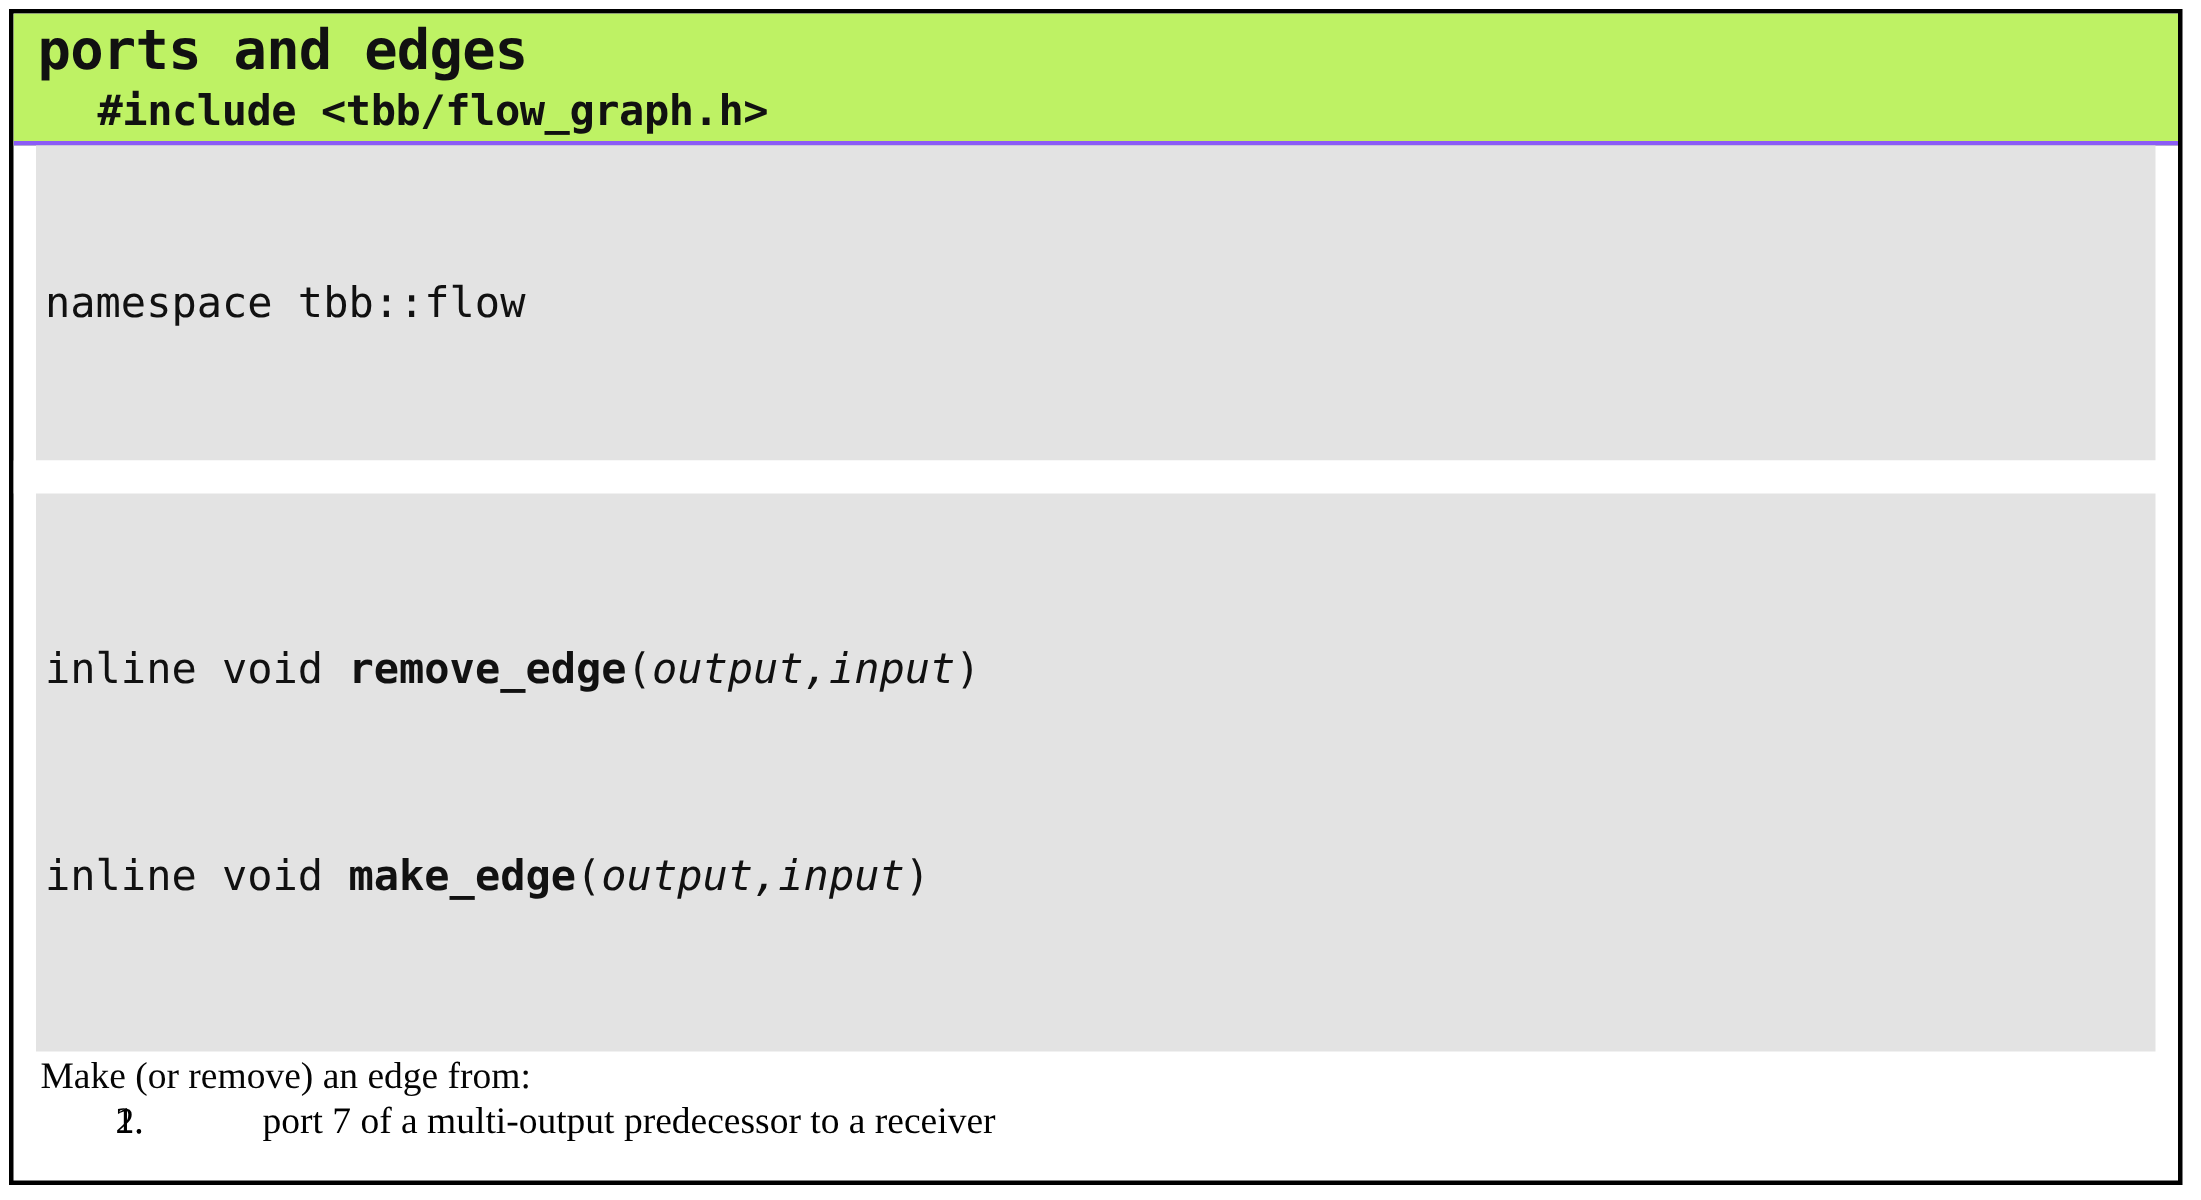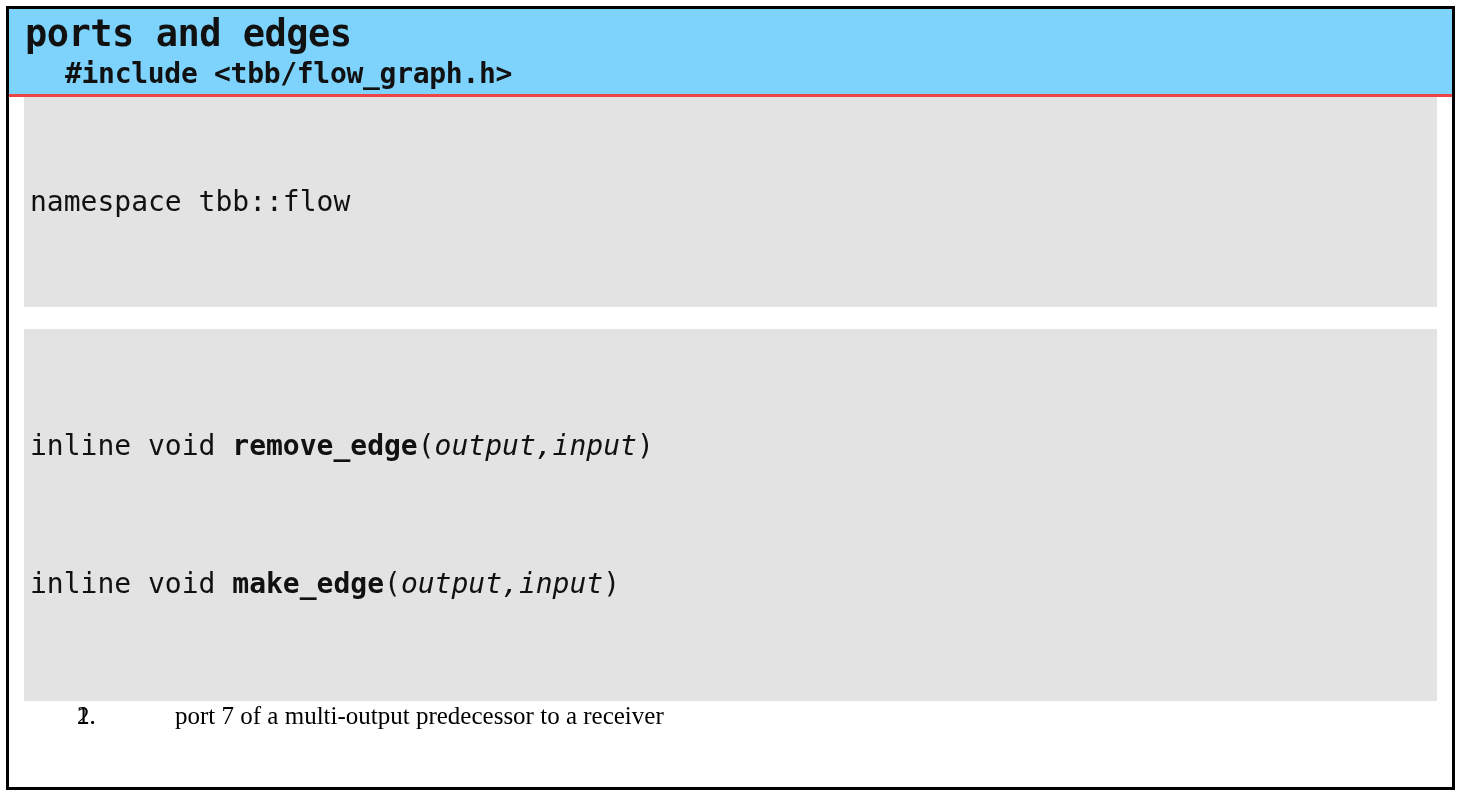--- a/index.html
+++ b/index.html
@@ -23,22 +23,22 @@
     box-sizing: border-box;
     border: 3px solid #000000;
     background: #ffffff;
     overflow: hidden;
   }
 
   
   #header {
     box-sizing: border-box;
     padding: 3px 0 2px 16px;
-    border-bottom: 3px solid #ef4444;
-    background: #7dd3fc;
+    border-bottom: 3px solid #8b5cf6;
+    background: #bef264;
   }
   .title {
     font-family: "DejaVu Sans Mono", monospace;
     font-weight: bold;
     font-size: 37px;
     line-height: 44px;
     letter-spacing: -0.5px;
     color: #111111;
     white-space: pre;
   }
@@ -130,20 +130,21 @@
       <span class="ln">namespace tbb::flow</span>
     </div>
 
     <div class="spacer-white"></div>
 
     <div class="codeblock" id="sig-block">
       <span class="ln"><span>inline void </span><b>remove_edge</b><span>(</span><i>output,input</i><span>)</span></span>
       <span class="ln"><span>inline void </span><b>make_edge</b><span>(</span><i>output,input</i><span>)</span></span>
     </div>
 
+    <div class="prose prose-lead">Make (or remove) an edge from:</div>
     <ol class="numlist">
       <li>
         <span class="num">1.</span>
       </li>
       <li>
         <span class="num">2.</span><span class="txt">port 7 of a multi-output predecessor to a receiver</span>
       </li>
 
     </ol>
 

